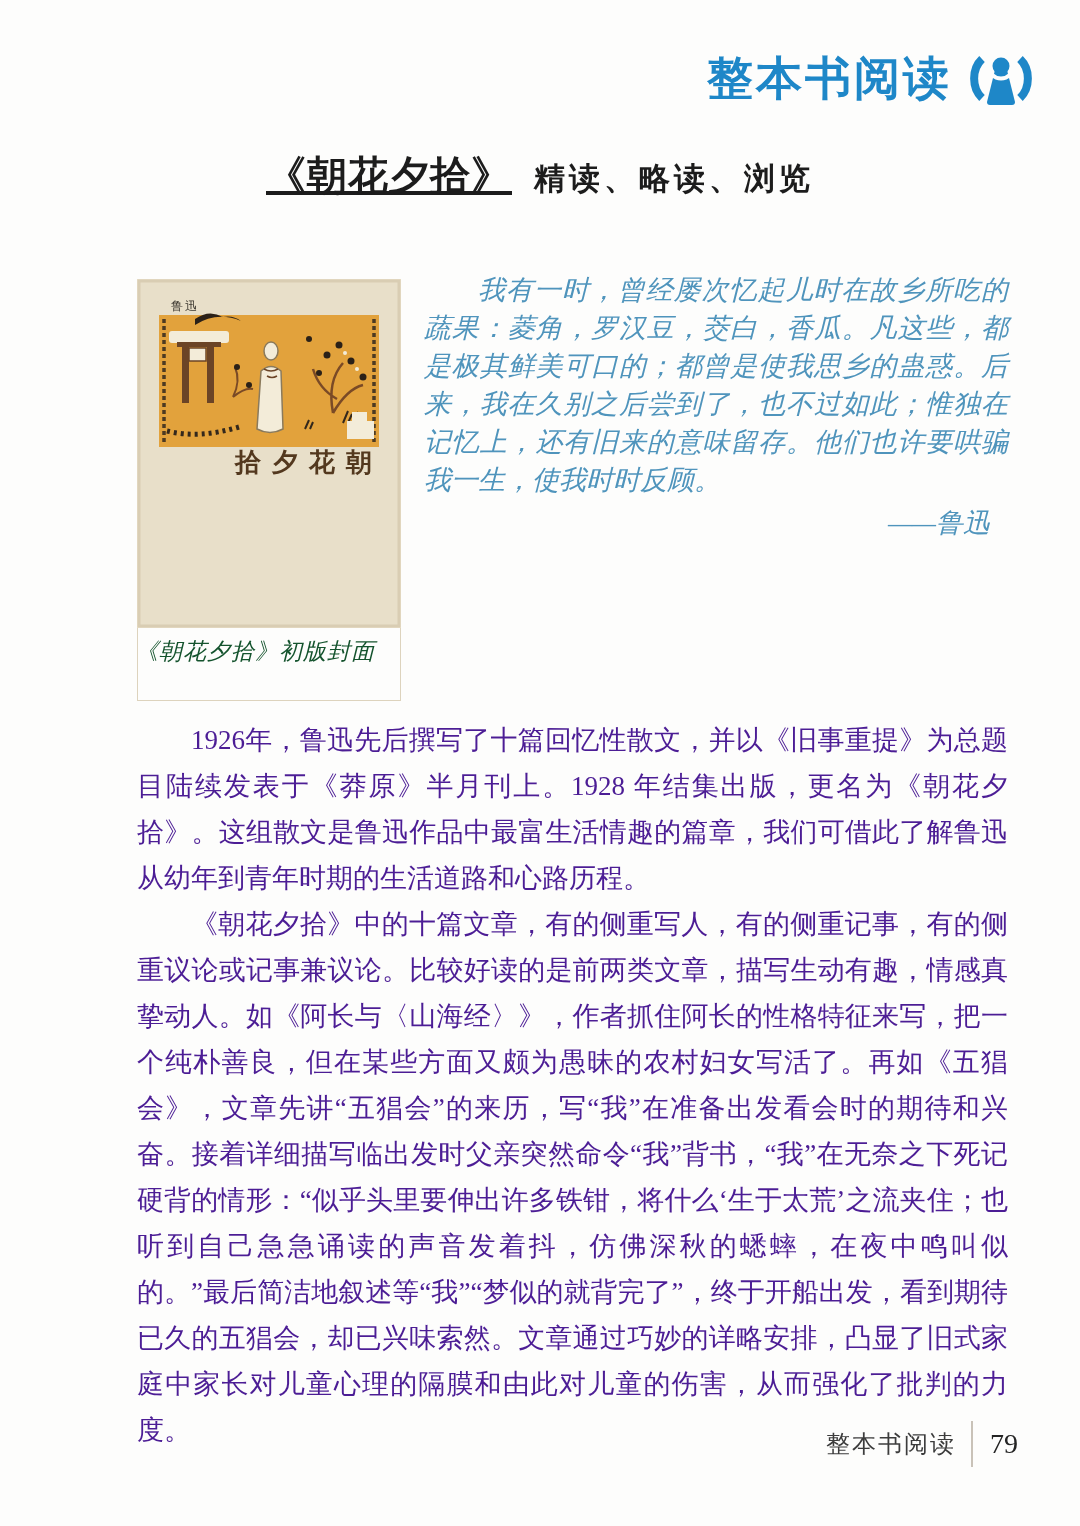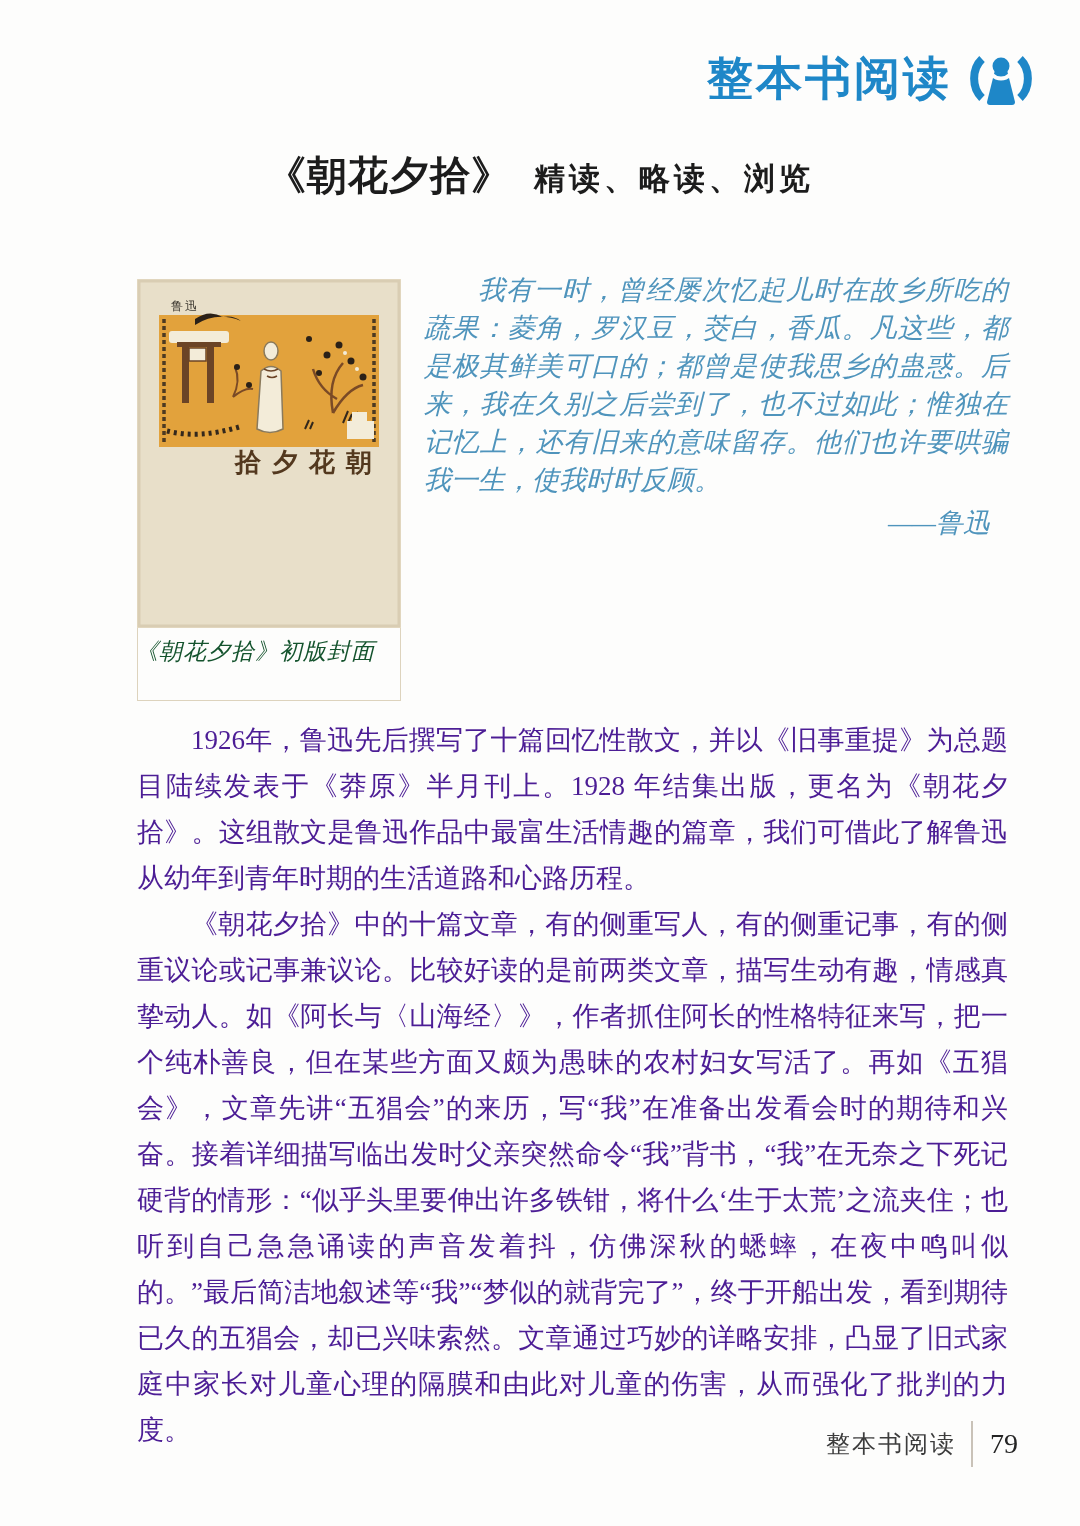--- a/index.html
+++ b/index.html
@@ -6,21 +6,21 @@
   .page{
     position:relative;width:1080px;height:1526px;background:#fdfdfc;
     font-family:"Liberation Serif","DejaVu Serif",serif;overflow:hidden;margin:0 auto;
   }
   
   .header{position:absolute;top:50px;right:46px;display:flex;align-items:center;gap:16px;}
   .header-label{font-size:46px;font-weight:bold;color:#1e87c8;letter-spacing:3px;line-height:1;}
   .header-icon{width:66px;height:58px;display:block;}
   
   .title-line{position:absolute;top:148px;left:0;width:1080px;text-align:center;white-space:nowrap;color:#1c1c1c;}
-  .title-book{font-size:40px;font-weight:bold;letter-spacing:1px;}
+  .title-book{font-size:40px;font-weight:bold;letter-spacing:1px;text-decoration:underline;}
   .title-methods{font-size:31px;margin-left:22px;letter-spacing:4px;font-weight:700;}
   
   .cover{position:absolute;left:137px;top:279px;width:264px;height:422px;box-shadow:0 0 0 1px #ddd3bd inset;}
   .cover svg{display:block;}
   .caption{position:absolute;left:135px;top:636px;width:300px;font-size:23px;color:#14532d;font-style:italic;letter-spacing:1px;}
   
   .quotes{position:absolute;left:424px;top:271px;width:584px;color:#4f94bc;
           font-size:27px;line-height:38px;text-align:justify;font-style:italic;}
   .quote-text{margin:0;text-indent:2em;}
   .quote-attr{text-align:right;margin:5px 18px 9px 0;}

